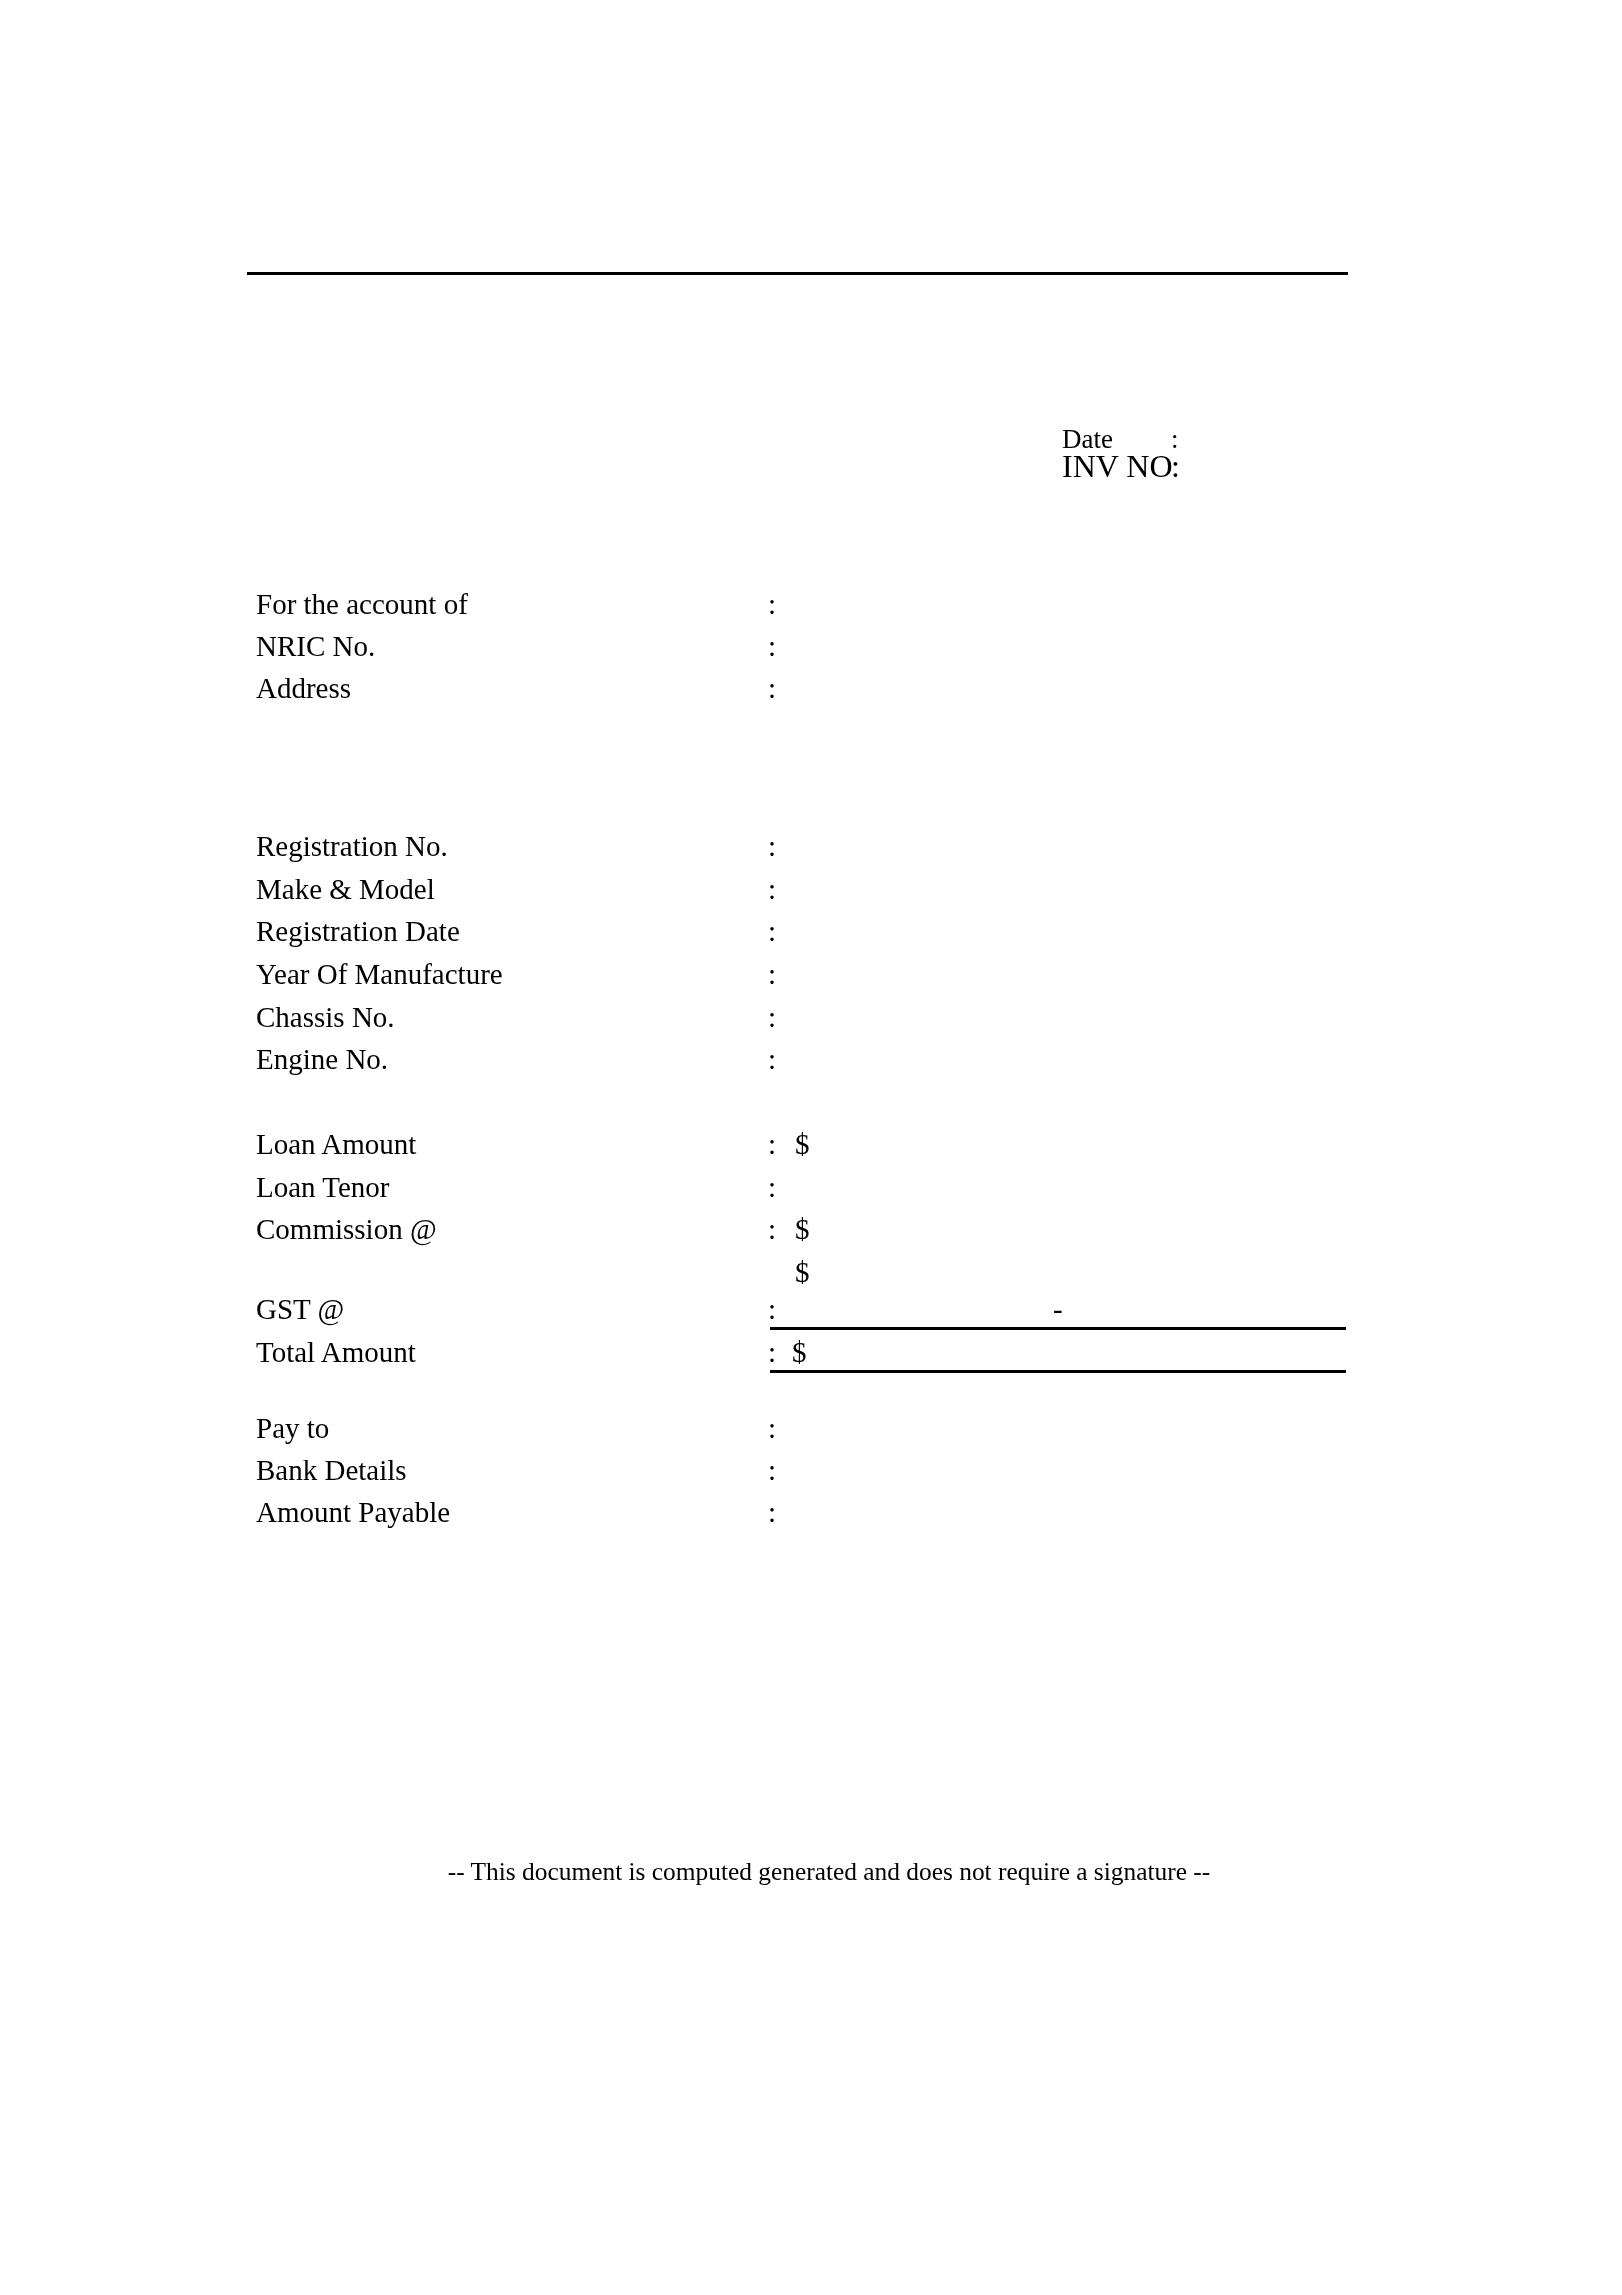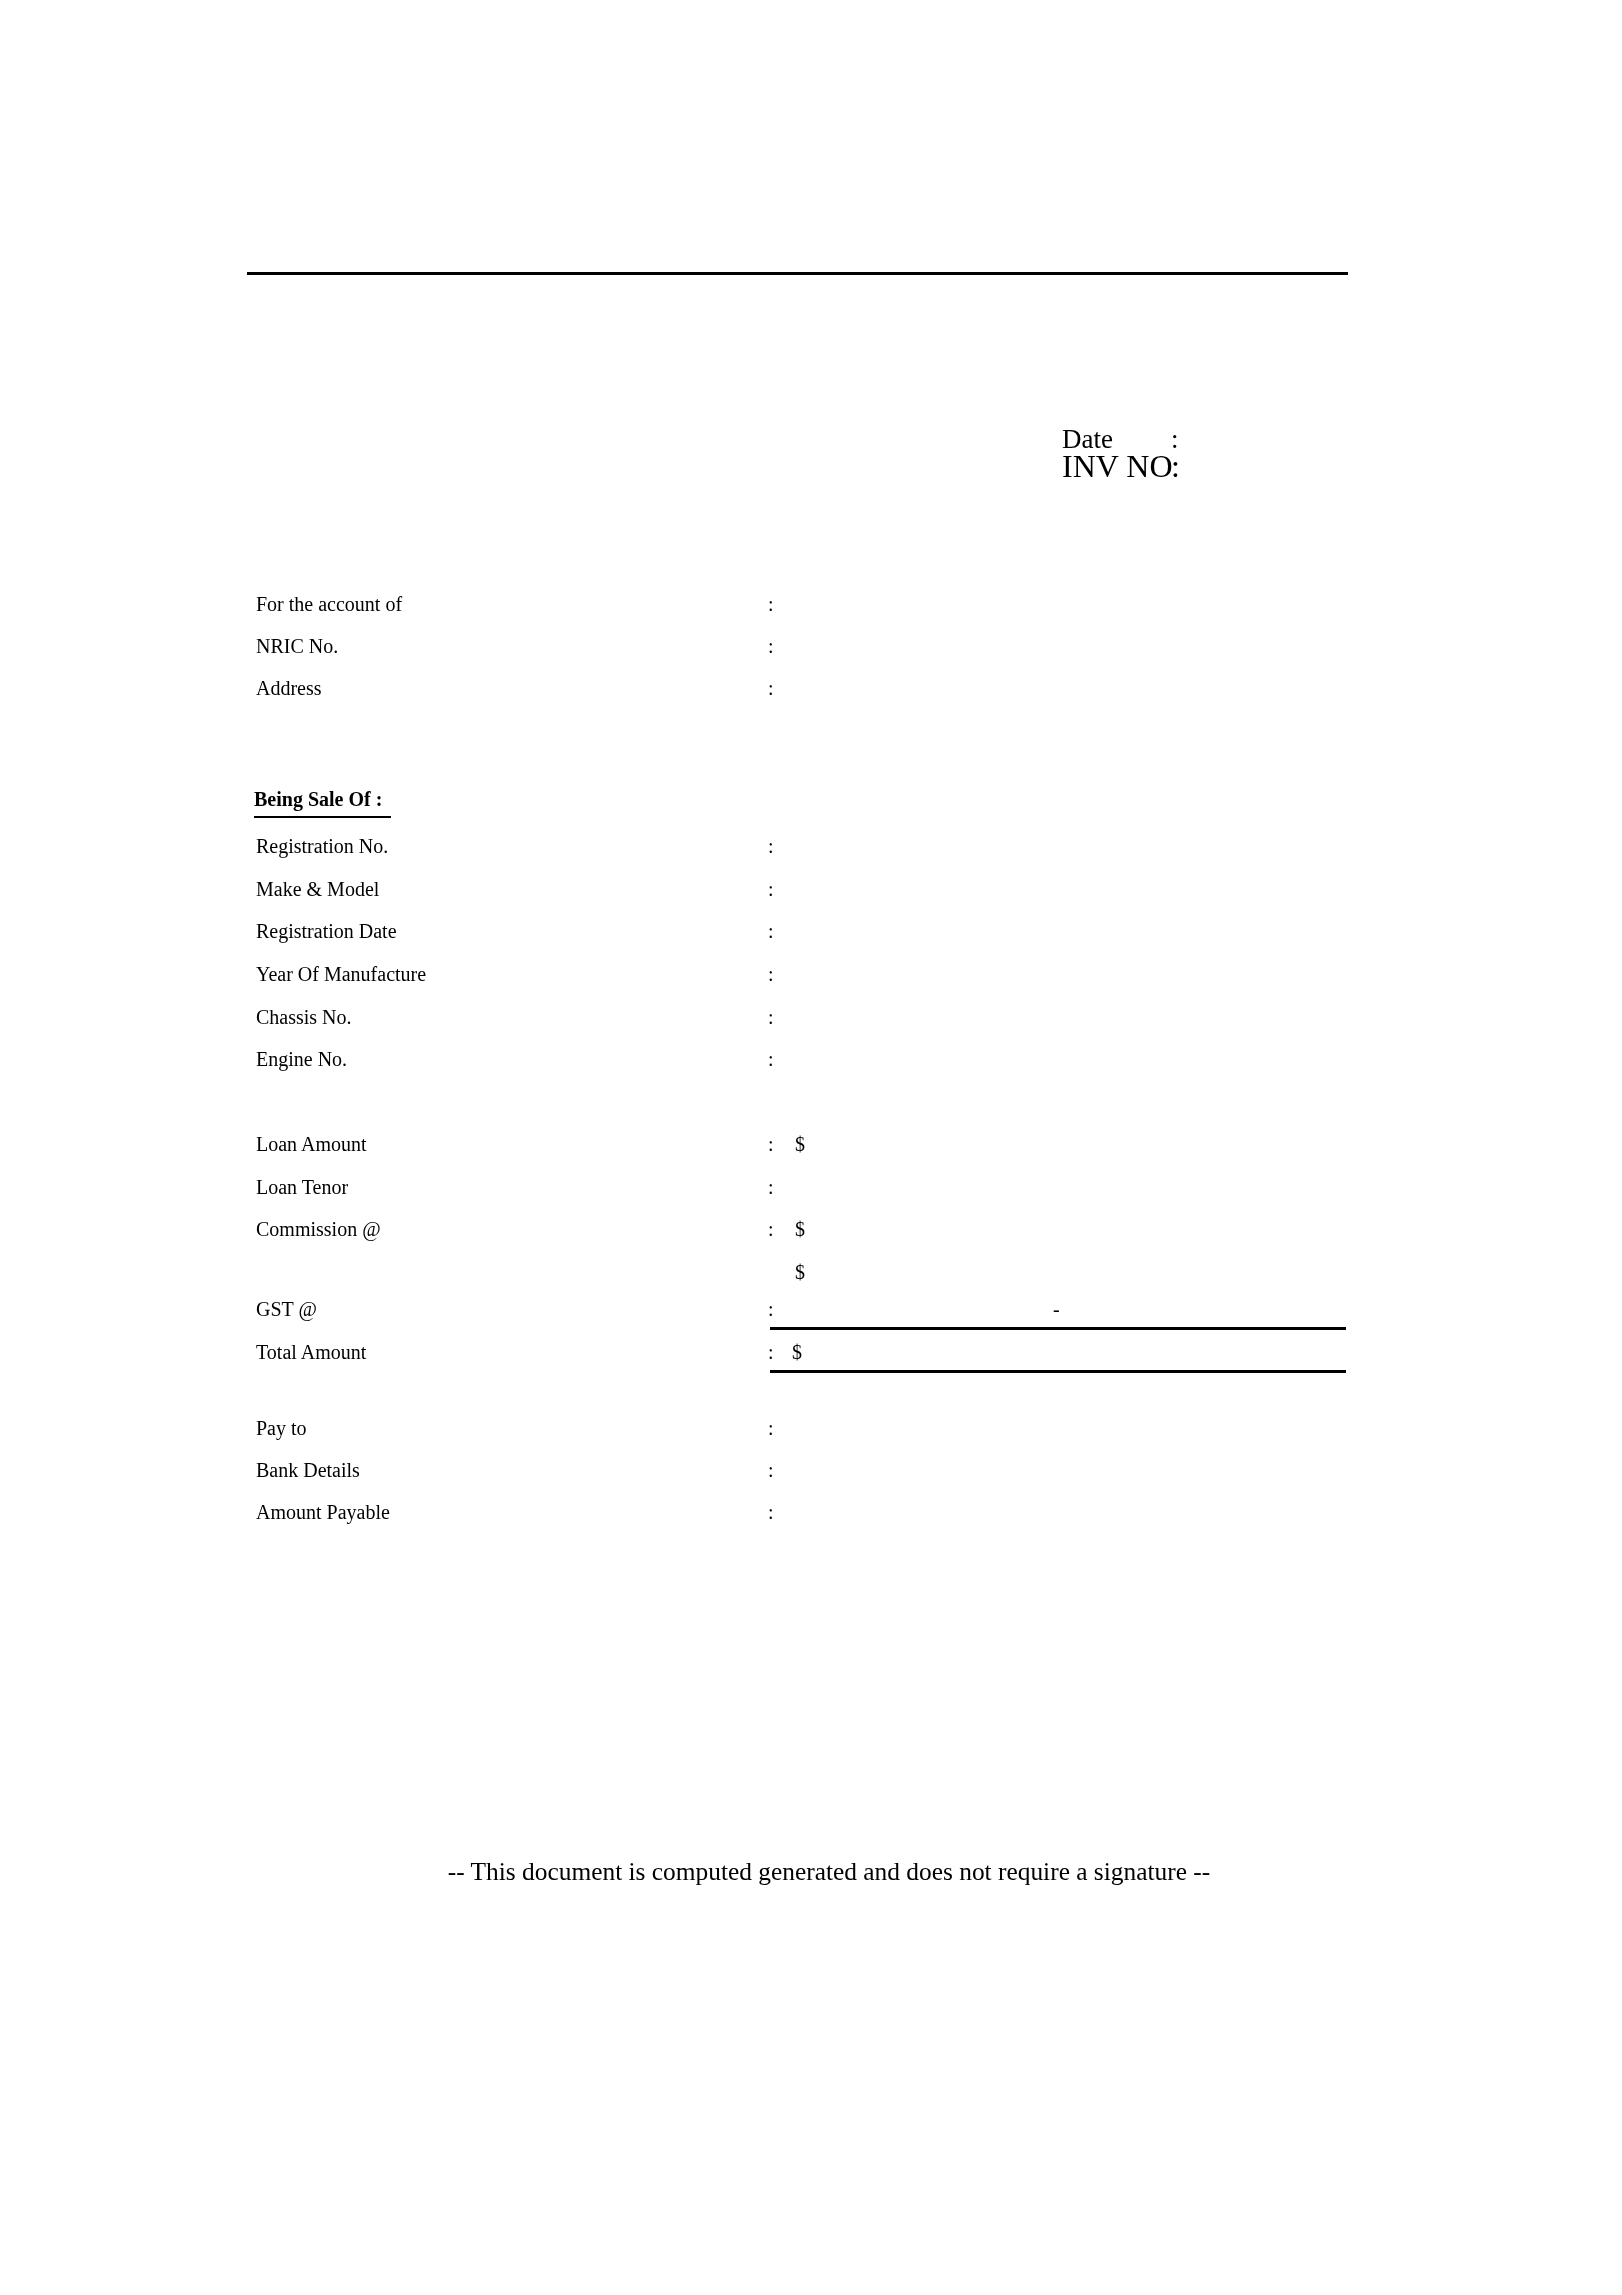--- a/index.html
+++ b/index.html
@@ -16,21 +16,21 @@
     font-family: Liberation Serif, serif;
     color: #000000;
     overflow: hidden;
   }
   .row {
     position: absolute;
     left: 0;
     width: 100%;
     height: 42px;
     line-height: 42px;
-    font-size: 20px;
+    font-size: 29px;
     white-space: nowrap;
   }
   .row .lbl   { position: absolute; left: 256px; }
   .row .colon { position: absolute; left: 768px; }
   .row .val   { position: absolute; left: 795px; }
   .row .dash  { position: absolute; left: 1053px; }
 
   .hdr-row { font-size: 27px; }
   .hdr-row .lbl   { left: 1062px; }
   .hdr-row .colon { left: 1171px; }
@@ -93,23 +93,20 @@
   </div>
   <div class="row" style="top:625px">
     <span class="lbl">NRIC No.</span>
     <span class="colon">:</span>
   </div>
   <div class="row" style="top:667px">
     <span class="lbl">Address</span>
     <span class="colon">:</span>
   </div>
 
-  <div class="row section-heading" style="top:783px">
-    <span class="lbl">Being Sale Of :</span>
-  </div>
   <div class="row" style="top:825px">
     <span class="lbl">Registration No.</span>
     <span class="colon">:</span>
   </div>
   <div class="row" style="top:868px">
     <span class="lbl">Make &amp; Model</span>
     <span class="colon">:</span>
   </div>
   <div class="row" style="top:910px">
     <span class="lbl">Registration Date</span>

